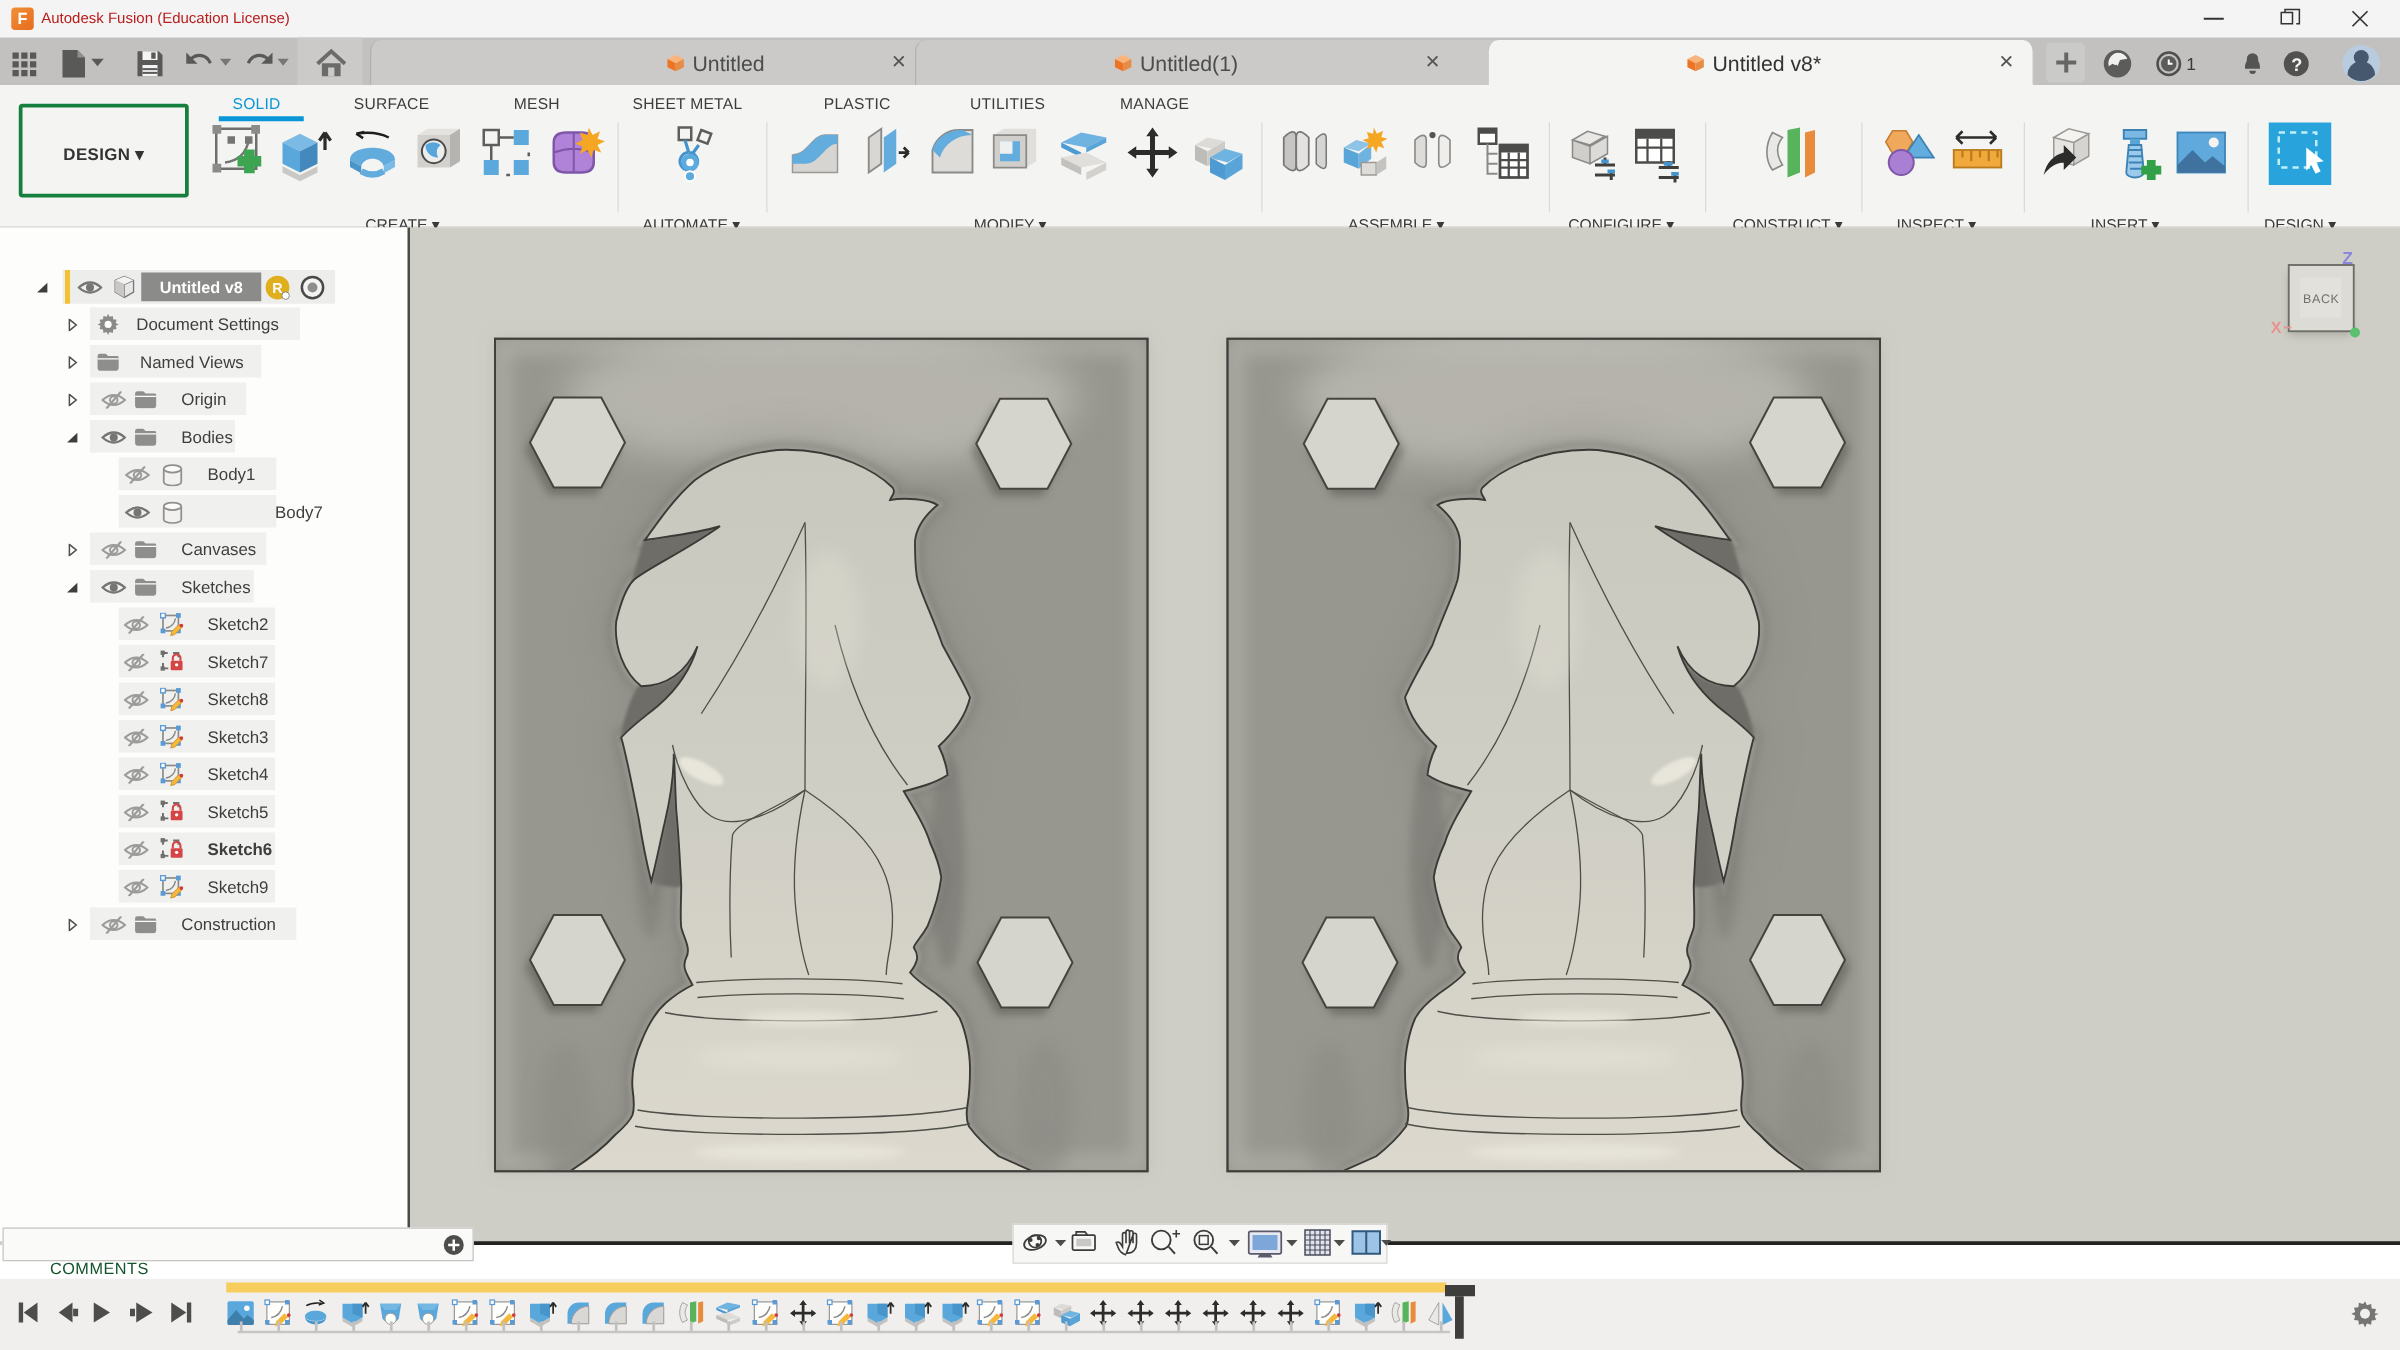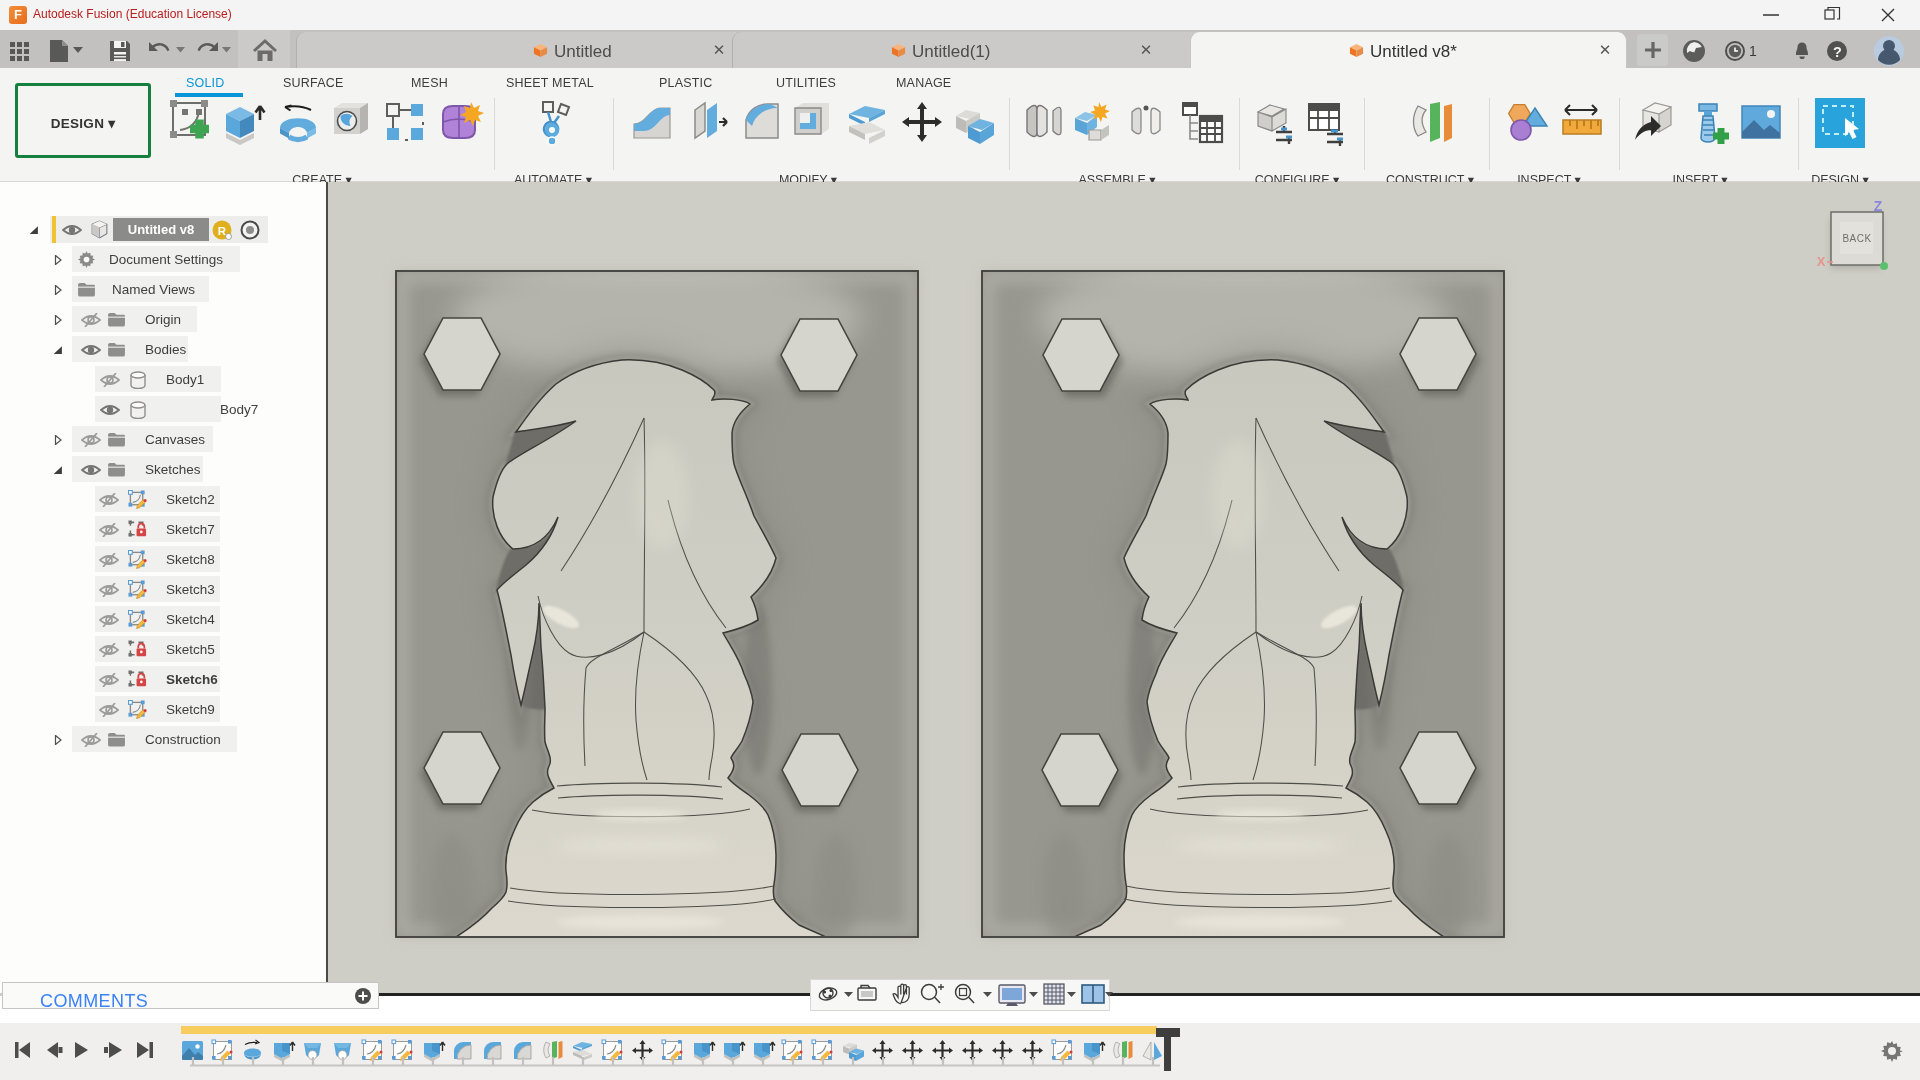--- a/index.html
+++ b/index.html
@@ -28,21 +28,21 @@
 
 #viewport{left:0;top:182px;width:1920px;height:814px;background:#cfcec6;}
 #vpbottom{left:328px;top:993px;width:1592px;height:4px;background:#222;}
 
 #bpanel{left:0;top:182px;width:328px;height:811px;background:#fdfdfc;border-right:2px solid #4a4a48;}
 #bheader{left:2px;top:183px;width:377px;height:26px;background:#f5f5f4;border:1px solid #c6c5c4;box-shadow:0 1px 2px rgba(0,0,0,.18);}
 #bheader .btext{position:absolute;left:36px;top:5px;font-size:13px;color:#5a5a59;letter-spacing:.6px;}
 .trowbg{position:absolute;top:0;height:26px;background:#f0f0ef;}
 
 #comments{left:2px;top:982px;width:377px;height:27px;background:#fafaf9;border:1px solid #c6c5c4;z-index:6;}
-#comments .ctext{position:absolute;left:37px;top:8px;font-size:18px;color:#3b82f6;letter-spacing:.4px;}
+#comments .ctext{position:absolute;left:37px;top:24px;font-size:13px;color:#14532d;letter-spacing:.4px;}
 
 #navbar{left:810px;top:979px;width:300px;height:32px;background:#f7f7f6;border:1px solid #d8d7d6;z-index:6;}
 
 #whitegap{left:0;top:996px;width:1920px;height:27px;background:#fff;}
 #timeline{left:0;top:1023px;width:1920px;height:57px;background:#f0efee;}
 #ybar{left:181px;top:3px;width:976px;height:8px;background:#f7cd5e;}
 </style></head>
 <body>
 <div id="app">
 

